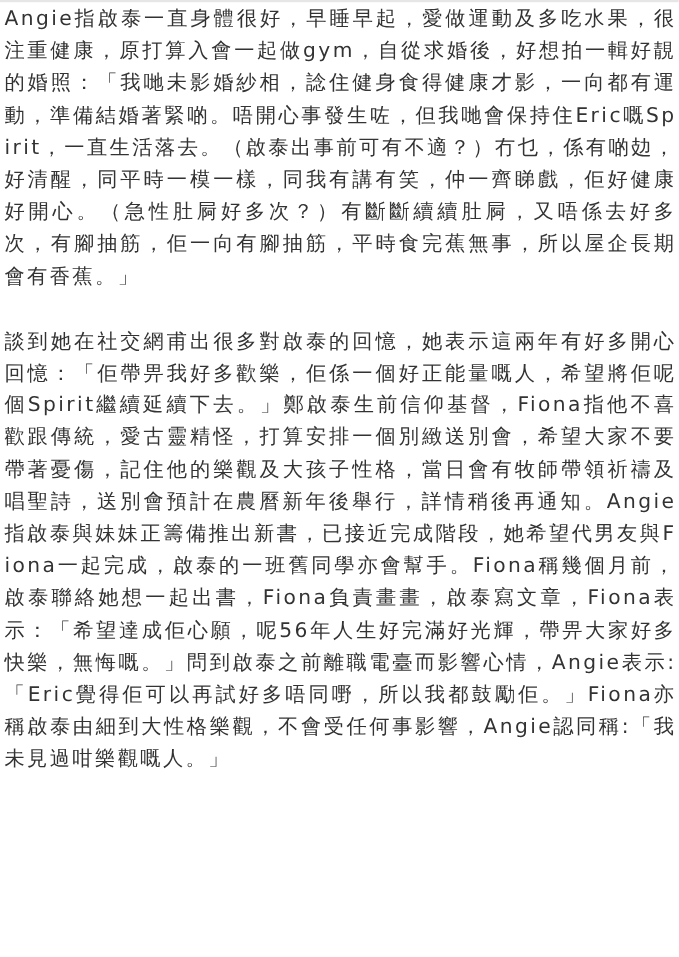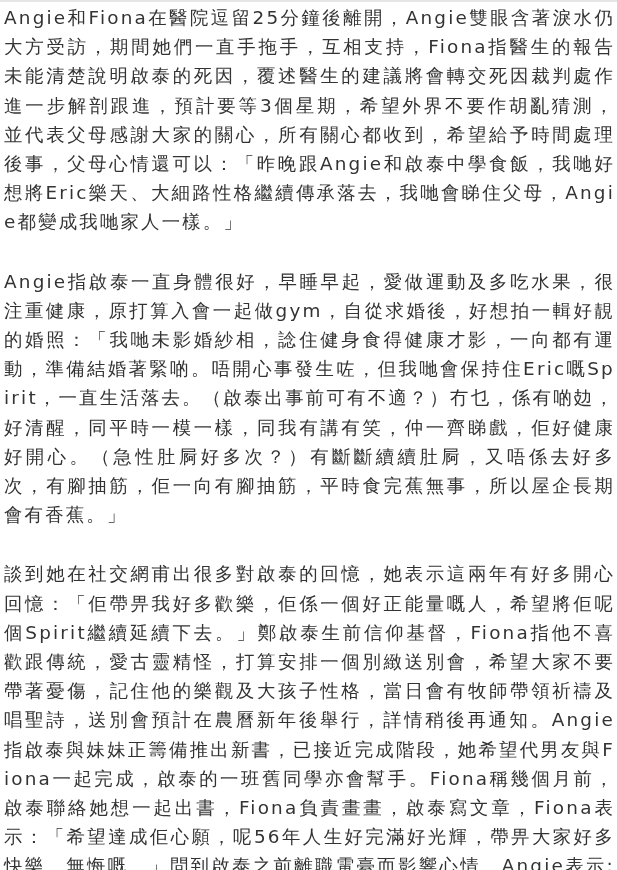--- a/index.html
+++ b/index.html
@@ -20,16 +20,15 @@
     margin: 0 0 29px 0;
     padding-top: 1px;
     text-align: justify;
     word-break: break-all;
   }
 </style>
 </head>
 <body>
 
 <div class="article">
-  <p>Angie和Fiona在醫院逗留25分鐘後離開，Angie雙眼含著淚水仍大方受訪，期間她們一直手拖手，互相支持，Fiona指醫生的報告未能清楚說明啟泰的死因，覆述醫生的建議將會轉交死因裁判處作進一步解剖跟進，預計要等3個星期，希望外界不要作胡亂猜測，並代表父母感謝大家的關心，所有關心都收到，希望給予時間處理後事，父母心情還可以：「昨晚跟Angie和啟泰中學食飯，我哋好想將Eric樂天、大細路性格繼續傳承落去，我哋會睇住父母，Angie都變成我哋家人一樣。」</p>
   <p>Angie指啟泰一直身體很好，早睡早起，愛做運動及多吃水果，很注重健康，原打算入會一起做gym，自從求婚後，好想拍一輯好靚的婚照：「我哋未影婚紗相，諗住健身食得健康才影，一向都有運動，準備結婚著緊啲。唔開心事發生咗，但我哋會保持住Eric嘅Spirit，一直生活落去。（啟泰出事前可有不適？）冇乜，係有啲攰，好清醒，同平時一模一樣，同我有講有笑，仲一齊睇戲，佢好健康好開心。（急性肚屙好多次？）有斷斷續續肚屙，又唔係去好多次，有腳抽筋，佢一向有腳抽筋，平時食完蕉無事，所以屋企長期會有香蕉。」</p>
   <p>談到她在社交網甫出很多對啟泰的回憶，她表示這兩年有好多開心回憶：「佢帶畀我好多歡樂，佢係一個好正能量嘅人，希望將佢呢個Spirit繼續延續下去。」鄭啟泰生前信仰基督，Fiona指他不喜歡跟傳統，愛古靈精怪，打算安排一個別緻送別會，希望大家不要帶著憂傷，記住他的樂觀及大孩子性格，當日會有牧師帶領祈禱及唱聖詩，送別會預計在農曆新年後舉行，詳情稍後再通知。Angie指啟泰與妹妹正籌備推出新書，已接近完成階段，她希望代男友與Fiona一起完成，啟泰的一班舊同學亦會幫手。Fiona稱幾個月前，啟泰聯絡她想一起出書，Fiona負責畫畫，啟泰寫文章，Fiona表示：「希望達成佢心願，呢56年人生好完滿好光輝，帶畀大家好多快樂，無悔嘅。」問到啟泰之前離職電臺而影響心情，Angie表示:「Eric覺得佢可以再試好多唔同嘢，所以我都鼓勵佢。」Fiona亦稱啟泰由細到大性格樂觀，不會受任何事影響，Angie認同稱:「我未見過咁樂觀嘅人。」</p>
 </div>
 
 </body></html>

